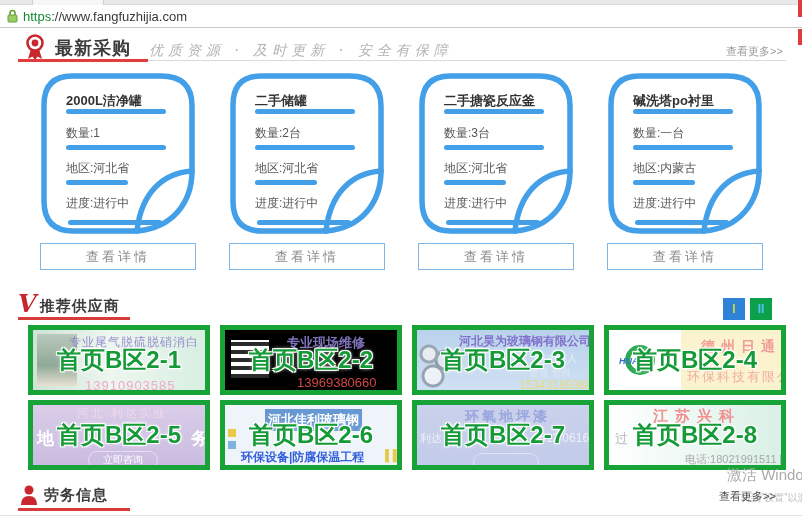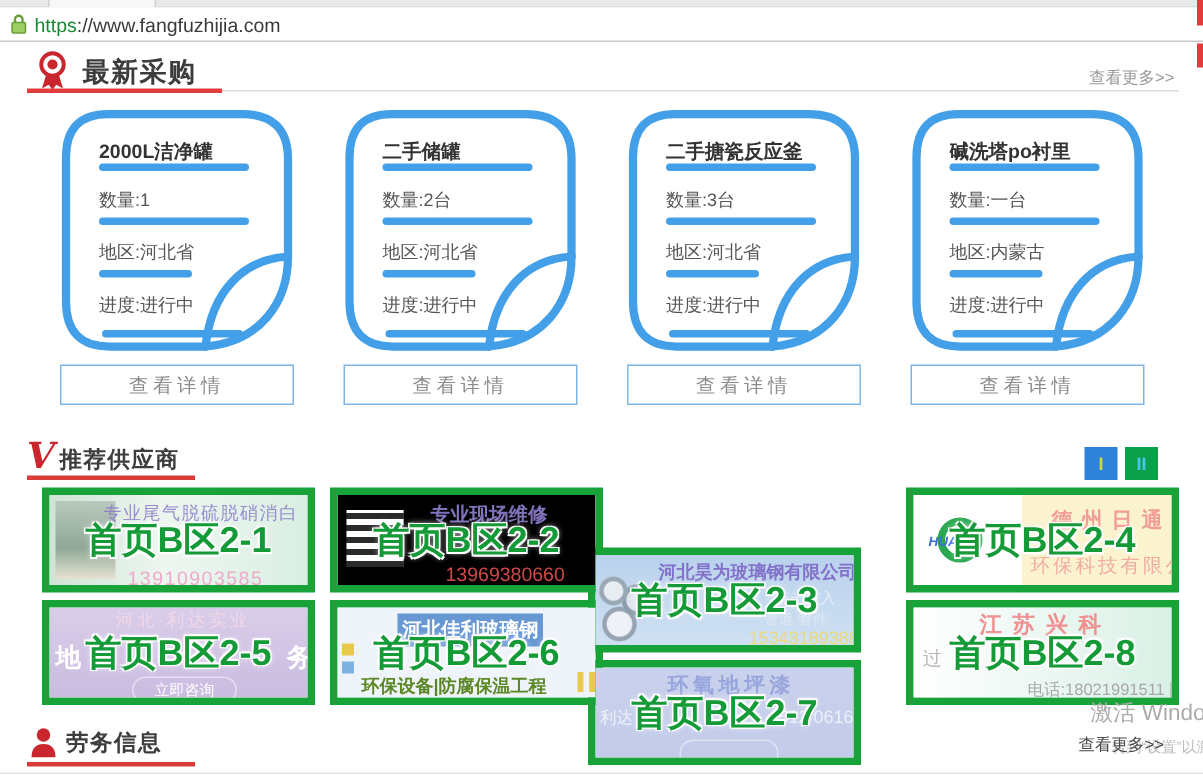--- a/index.html
+++ b/index.html
@@ -49,21 +49,21 @@
   .v-icon { font-family:"DejaVu Serif", serif; font-style:italic; font-weight:700; font-size:24px; color:#c9262e; line-height:1; }
   .sup-title { font-size:15px; font-weight:700; color:#3d3d3d; margin-left:3px; letter-spacing:1px; }
   .sup-underline { position:absolute; left:18px; top:317px; width:112px; height:3px; background:#d93a3a; }
   .pager-btn { position:absolute; top:298px; width:22px; height:22px; display:flex; align-items:center; justify-content:center; font-size:12px; font-weight:700; cursor:pointer; }
   .pg1 { left:723px; background:#2e83d9; color:#cddc39; }
   .pg2 { left:750px; background:#0aa14a; color:#4fc3f7; }
 
   
   .ad { position:absolute; width:182px; height:70px; border:5px solid #17a338; cursor:pointer; overflow:hidden; }
   .r1 { top:325px; } .r2 { top:400px; }
-  .c1 { left:28px; } .c2 { left:220px; } .c3 { left:392px;margin-top:40px; } .c4 { left:604px; }
+  .c1 { left:28px; } .c2 { left:220px; } .c3 { left:412px; } .c4 { left:604px; }
   .ad-label {
     position:absolute; left:0; top:0; right:0; bottom:0; z-index:3;
     display:flex; align-items:center; justify-content:center;
     font-size:24px; font-weight:700; color:#149a36; white-space:nowrap;
     text-shadow:-1px -1px 0 #fff, 1px -1px 0 #fff, -1px 1px 0 #fff, 1px 1px 0 #fff, 0 0 4px #fff;
   }
   .ad-bg { position:absolute; left:0; top:0; right:0; bottom:0; z-index:1; }
   .ad-bg span { position:absolute; white-space:nowrap; }
   .bg1 { background:linear-gradient(90deg,#cfe3d6,#edf6ef 45%,#d9efe2); }
   .bg1 .img { left:4px; top:4px; width:40px; height:52px; background:linear-gradient(180deg,#b9c9bd,#8fa897 60%,#e7e2d2); }
@@ -88,21 +88,21 @@
   .bg4 .lt { left:10px; top:26px; font-size:9px; font-style:italic; font-weight:700; color:#3b6fd4; }
   .bg4 .t { left:92px; top:8px; font-size:14px; color:#f08d8d; letter-spacing:6px; font-weight:700; opacity:.85; }
   .bg4 .b { left:78px; top:38px; font-size:13px; color:#f09a9a; letter-spacing:2px; opacity:.8; }
   .bg5 { background:linear-gradient(180deg,#d9cde9,#cabce0); }
   .bg5 .t { left:44px; top:0; font-size:12px; color:#f0d7e8; letter-spacing:2px; }
   .bg5 .ml { left:4px; top:22px; font-size:17px; font-weight:700; color:#fff; }
   .bg5 .mr { left:158px; top:22px; font-size:17px; font-weight:700; color:#fff; }
   .bg5 .pill { left:55px; top:46px; font-size:10px; color:#fff; border:1px solid #e8def2; border-radius:9px; padding:1px 14px; }
   .bg6 { background:#eef4fa; }
   .bg6 .box { left:40px; top:4px; font-size:13px; font-weight:700; color:#fff; background:#5a8fd0; padding:2px 3px; opacity:.9; }
-  .bg6 .b { left:16px; top:44px; font-size:12px; font-weight:700; color:#4d7c0f; opacity:.9; }
+  .bg6 .b { left:16px; top:44px; font-size:12px; font-weight:700; color:#1d4ed8; opacity:.9; }
   .bg6 .d1 { left:3px; top:24px; width:8px; height:8px; background:#e8c94a; }
   .bg6 .d2 { left:3px; top:36px; width:8px; height:8px; background:#7fb2e0; }
   .bg6 .d3 { left:160px; top:44px; font-size:11px; color:#e8c94a; font-weight:700; }
   .bg7 { background:linear-gradient(180deg,#c9d1ec,#c2cbe9); }
   .bg7 .t { left:48px; top:3px; font-size:14px; font-weight:700; color:#98a6dd; letter-spacing:3px; }
   .bg7 .ml { left:3px; top:26px; font-size:11px; color:#f0f2fa; }
   .bg7 .ph { left:122px; top:26px; font-size:12px; color:#eef0f8;text-align:right; }
   .bg7 .pill { left:56px; top:48px; font-size:10px; color:#f2f4fb; border:1px solid #dfe4f5; border-radius:9px; padding:16px 12px; }
   .bg8 { background:linear-gradient(90deg,#ffffff,#d9f0e6); }
   .bg8 .t { left:44px; top:2px; font-size:15px; font-weight:700; color:#f09090; letter-spacing:7px; }
@@ -137,20 +137,21 @@
   <div class="red-strip rs1"></div>
   <div class="red-strip rs2"></div>
 
   <div class="sec-head proc-head">
     <svg width="22" height="26" viewBox="0 0 22 26">
       <path d="M7 15 L4 25 L8.5 22.5 L11 26 L13.5 22.5 L18 25 L15 15 Z" fill="#c9262e"></path>
       <circle cx="11" cy="9" r="7.5" fill="#fff" stroke="#c9262e" stroke-width="2.6"></circle>
       <circle cx="11" cy="9" r="3.4" fill="#c9262e"></circle>
     </svg>
     <span class="proc-title">最新采购</span>
+    <span class="tagline">优质资源 · 及时更新 · 安全有保障</span>
   </div>
   <span class="more-top">查看更多&gt;&gt;</span>
   <div class="proc-underline-red"></div>
   <div class="proc-underline-gray"></div>
 
   <div class="card x1">
     <svg class="outline" width="156" height="163" viewBox="0 0 156 163">
       <path d="M152 99 V34 Q152 4 121 4 H32 Q4 4 4 33 V129 Q4 159 33 159 H97" fill="none" stroke="#429fe8" stroke-width="5.5" stroke-linecap="round"></path>
       <path d="M152 99 C152 130 133 156 97 159" fill="none" stroke="#429fe8" stroke-width="5.5" stroke-linecap="round"></path>
       <path d="M152 99 C122 101 101 122 97 159" fill="none" stroke="#429fe8" stroke-width="5.5" stroke-linecap="round"></path>

